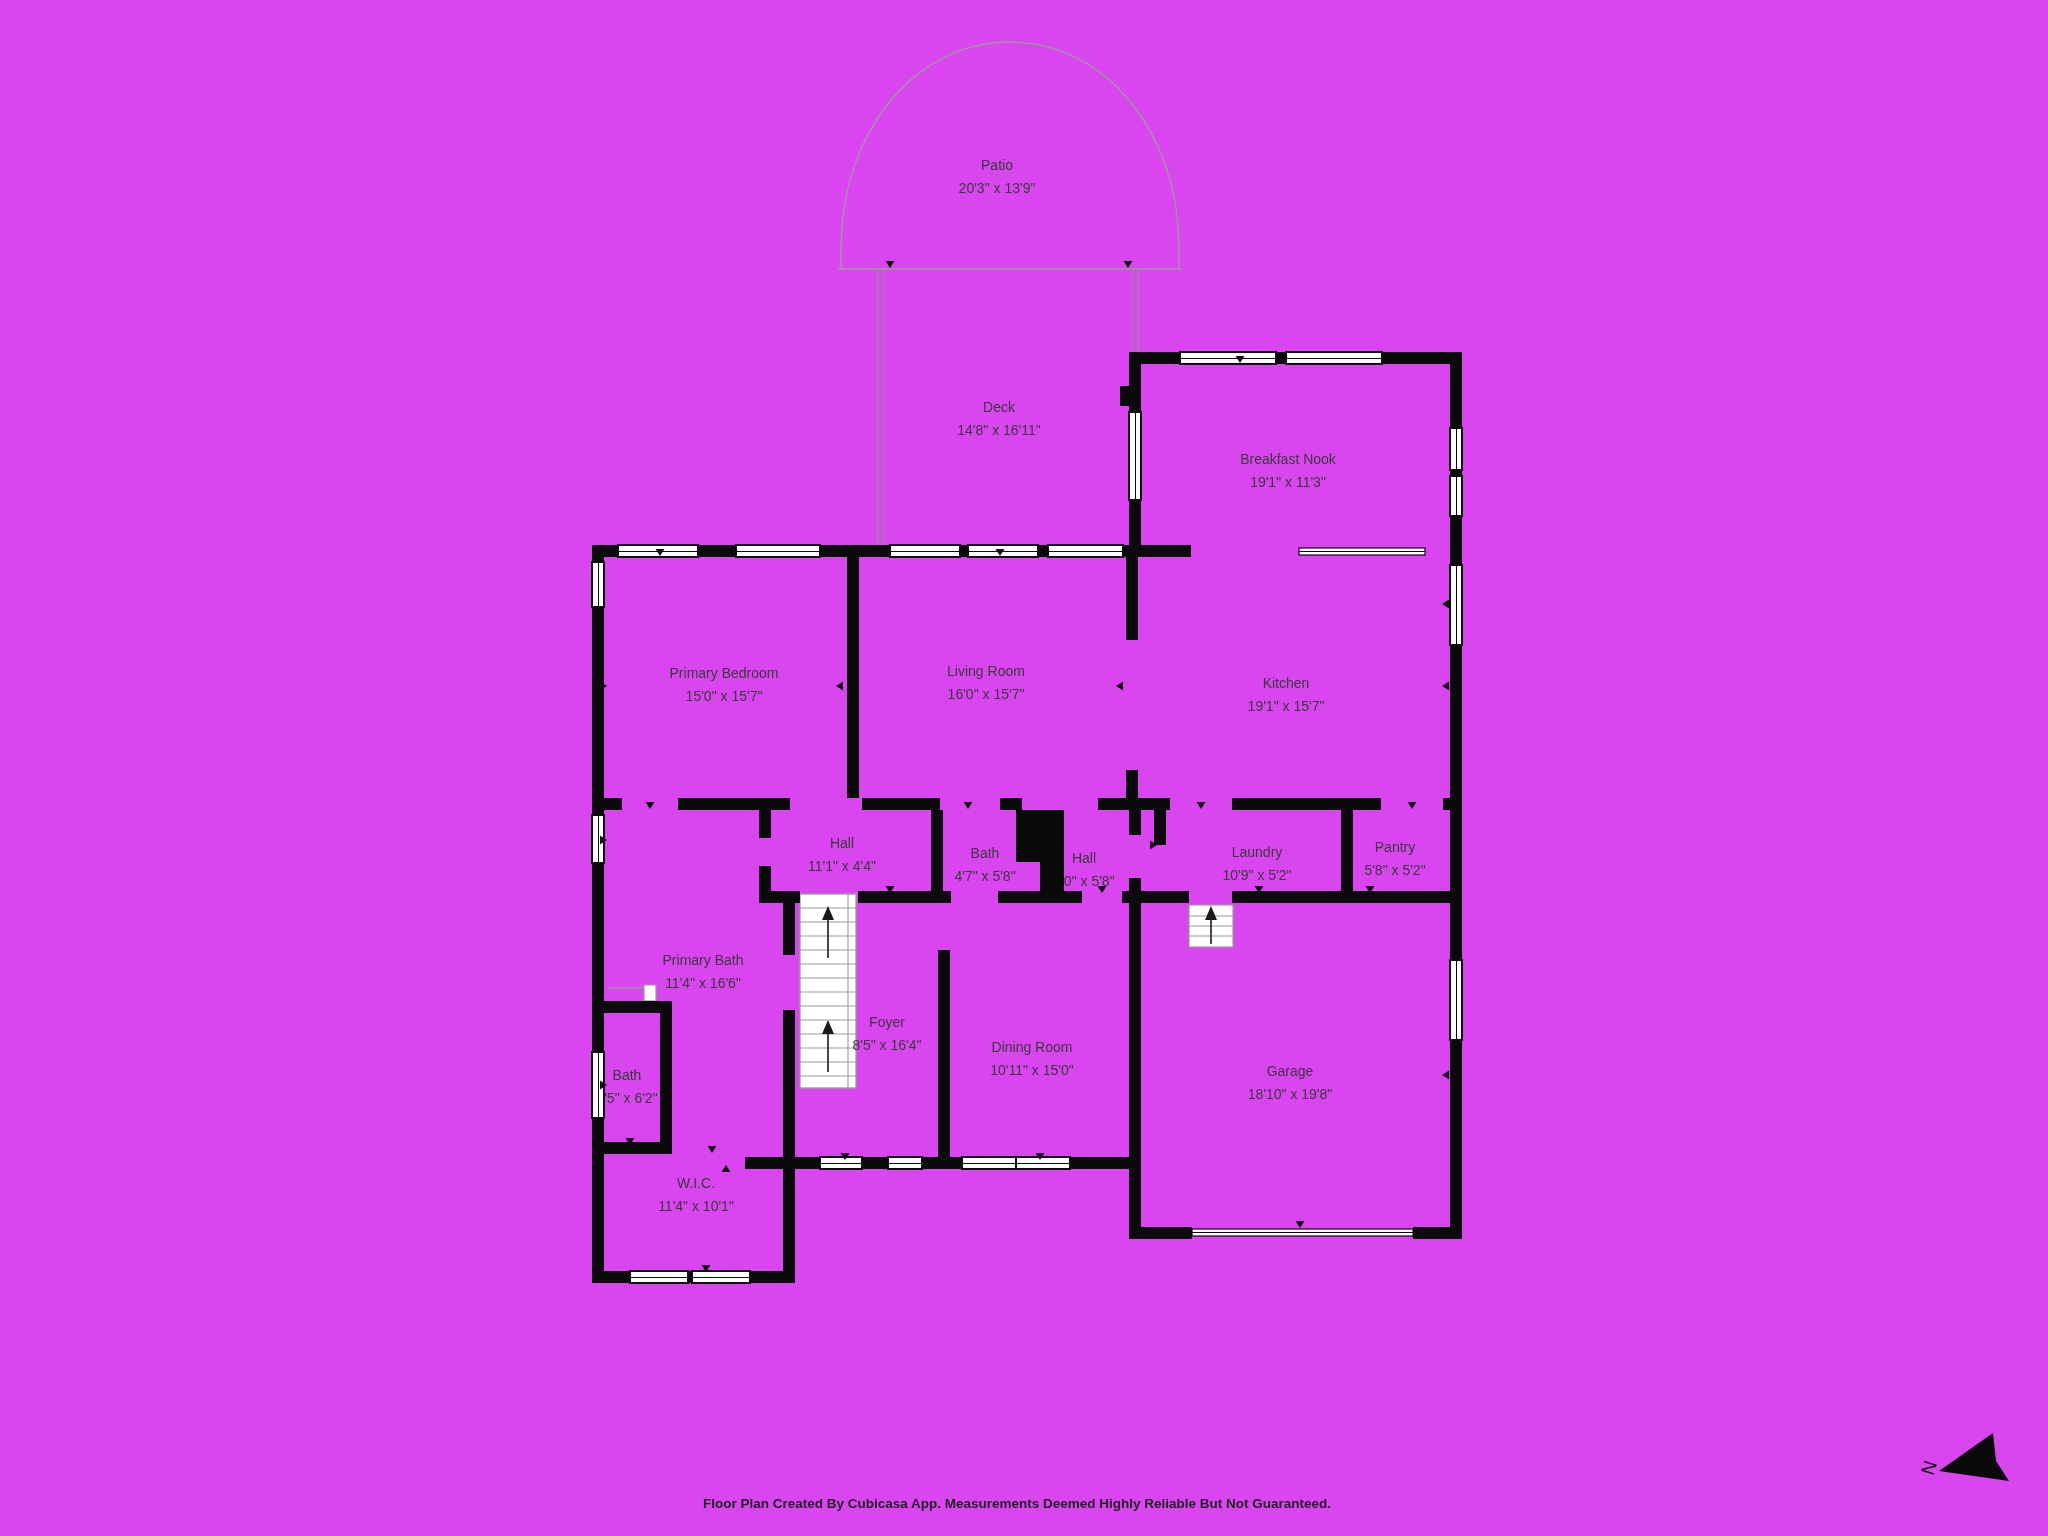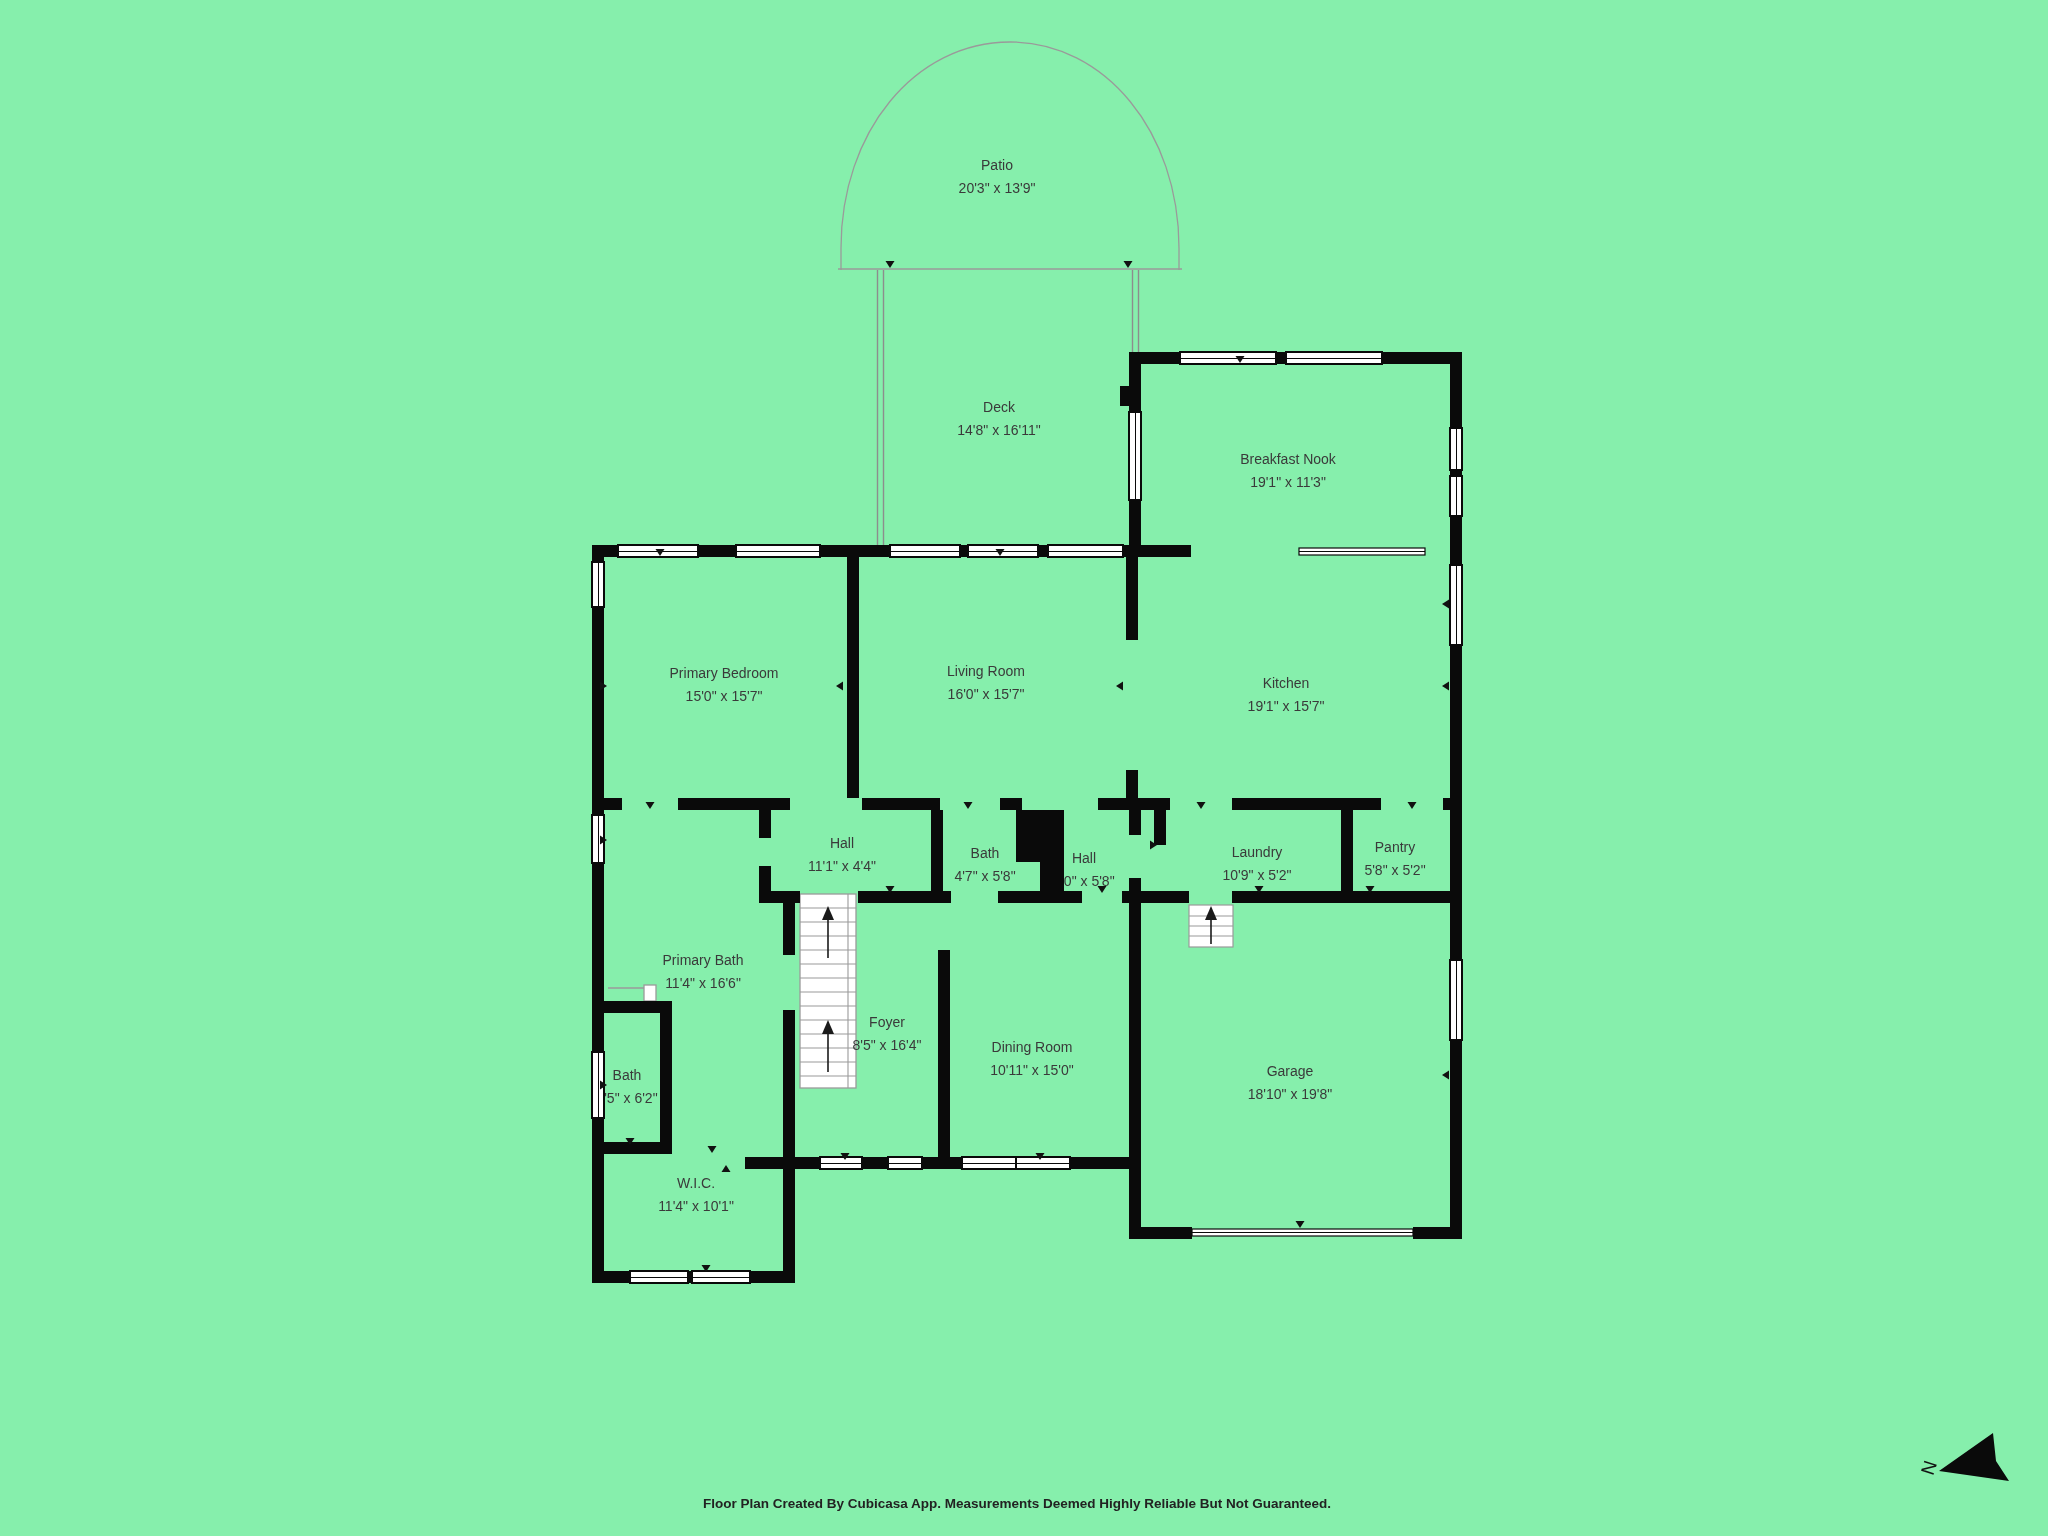--- a/index.html
+++ b/index.html
@@ -1,16 +1,16 @@
 <!DOCTYPE html>
 <html><head>
 <meta charset="utf-8">
 <style>
   html,body{margin:0;padding:0;background:#ffffff;}
-  #stage{position:relative;width:2048px;height:1536px;background:#86efac;overflow:hidden;
+  #stage{position:relative;width:2048px;height:1536px;background:#d946ef;overflow:hidden;
          font-family:"Liberation Sans", sans-serif;}
   svg text{font-family:"Liberation Sans", sans-serif;}
   .room-name,.room-dims{font-size:14px;fill:#3a3a3a;text-anchor:middle;}
   #footer{position:absolute;left:0;right:14px;top:1496px;text-align:center;
           font-size:13.5px;font-weight:600;color:#222;}
 </style>
 </head>
 <body>
 
 <div id="stage">

